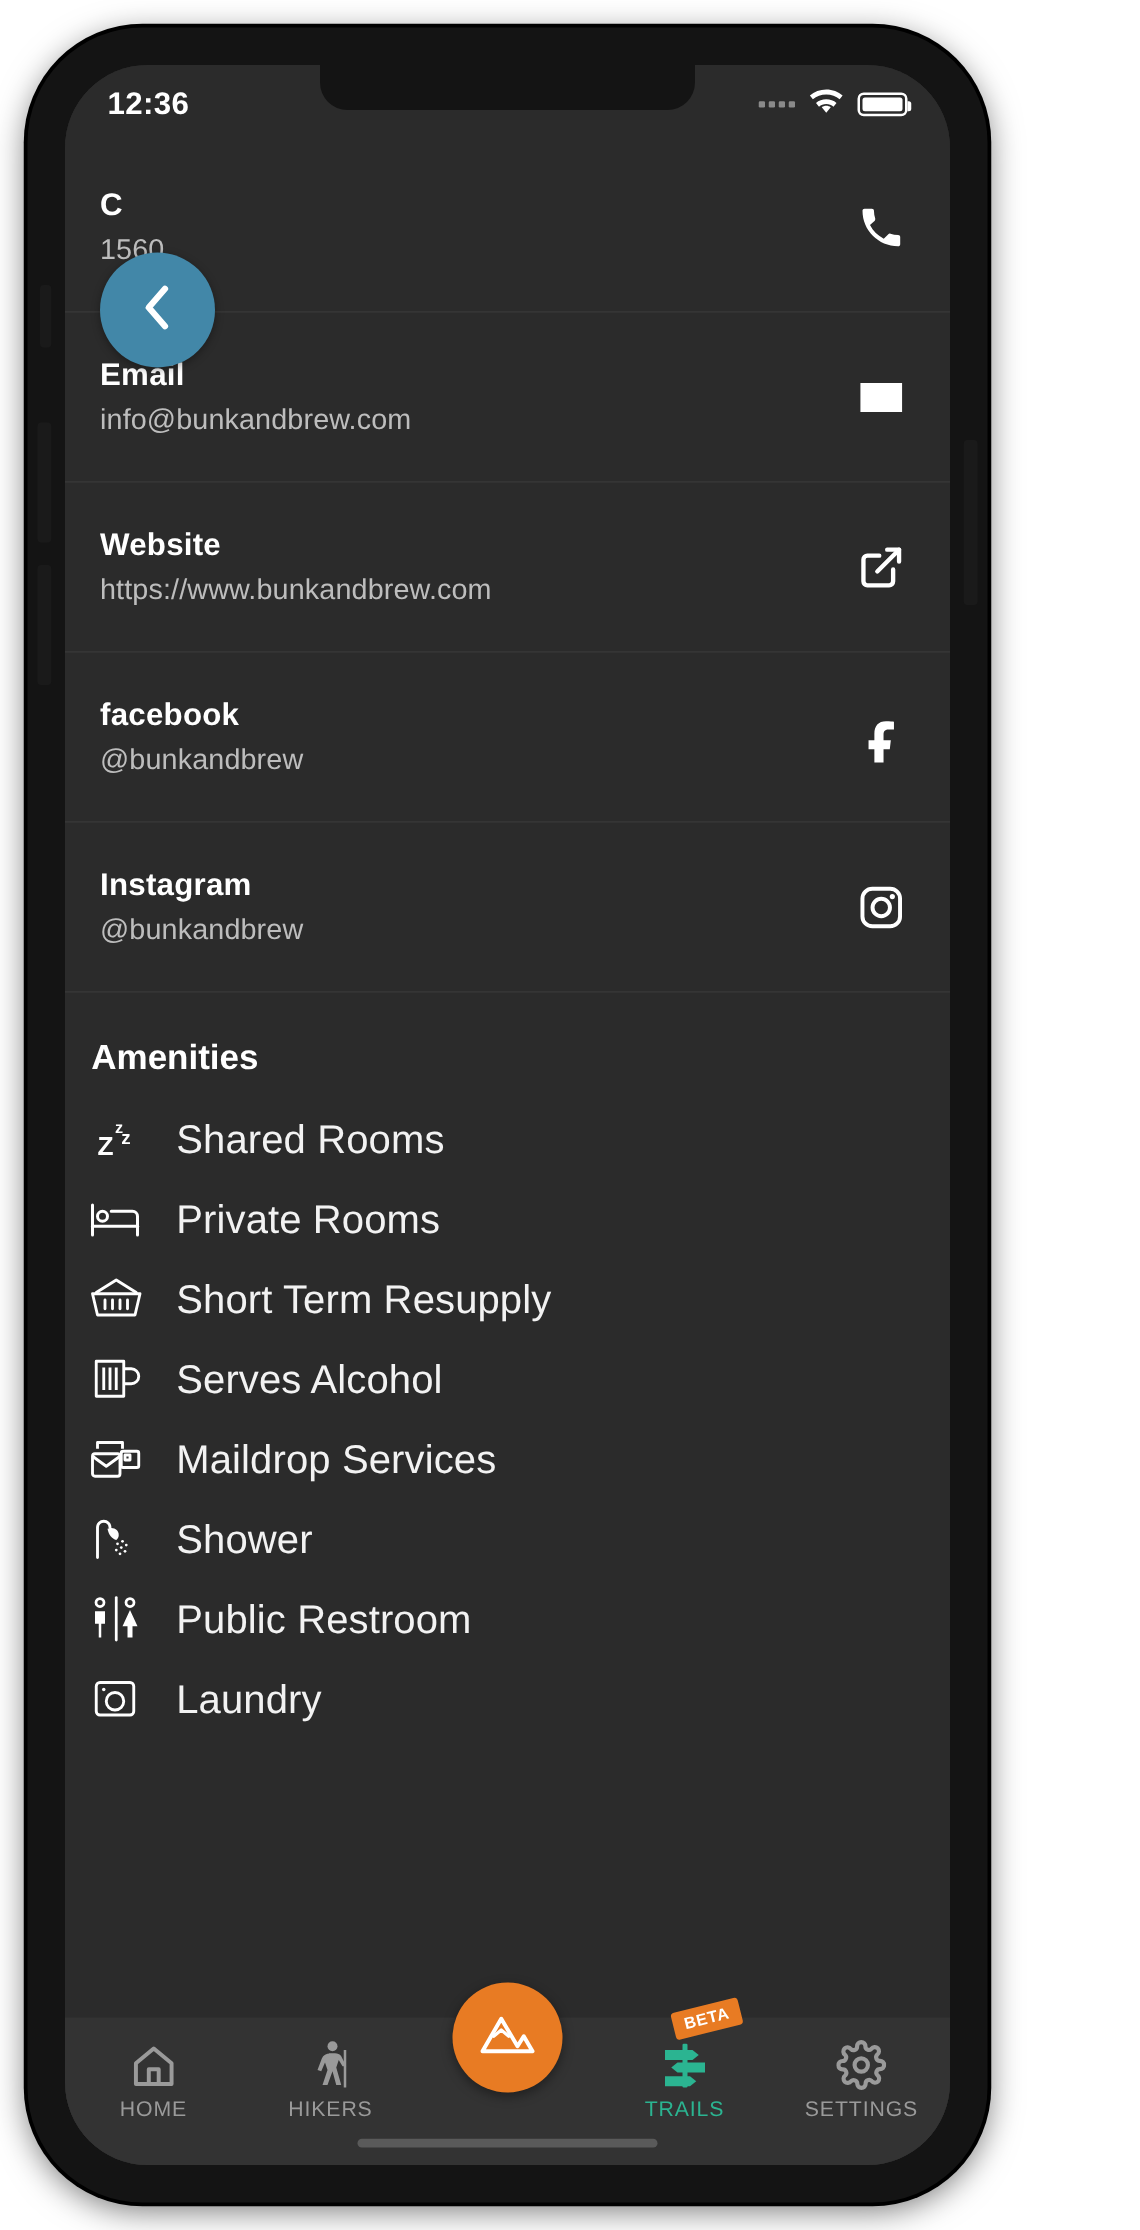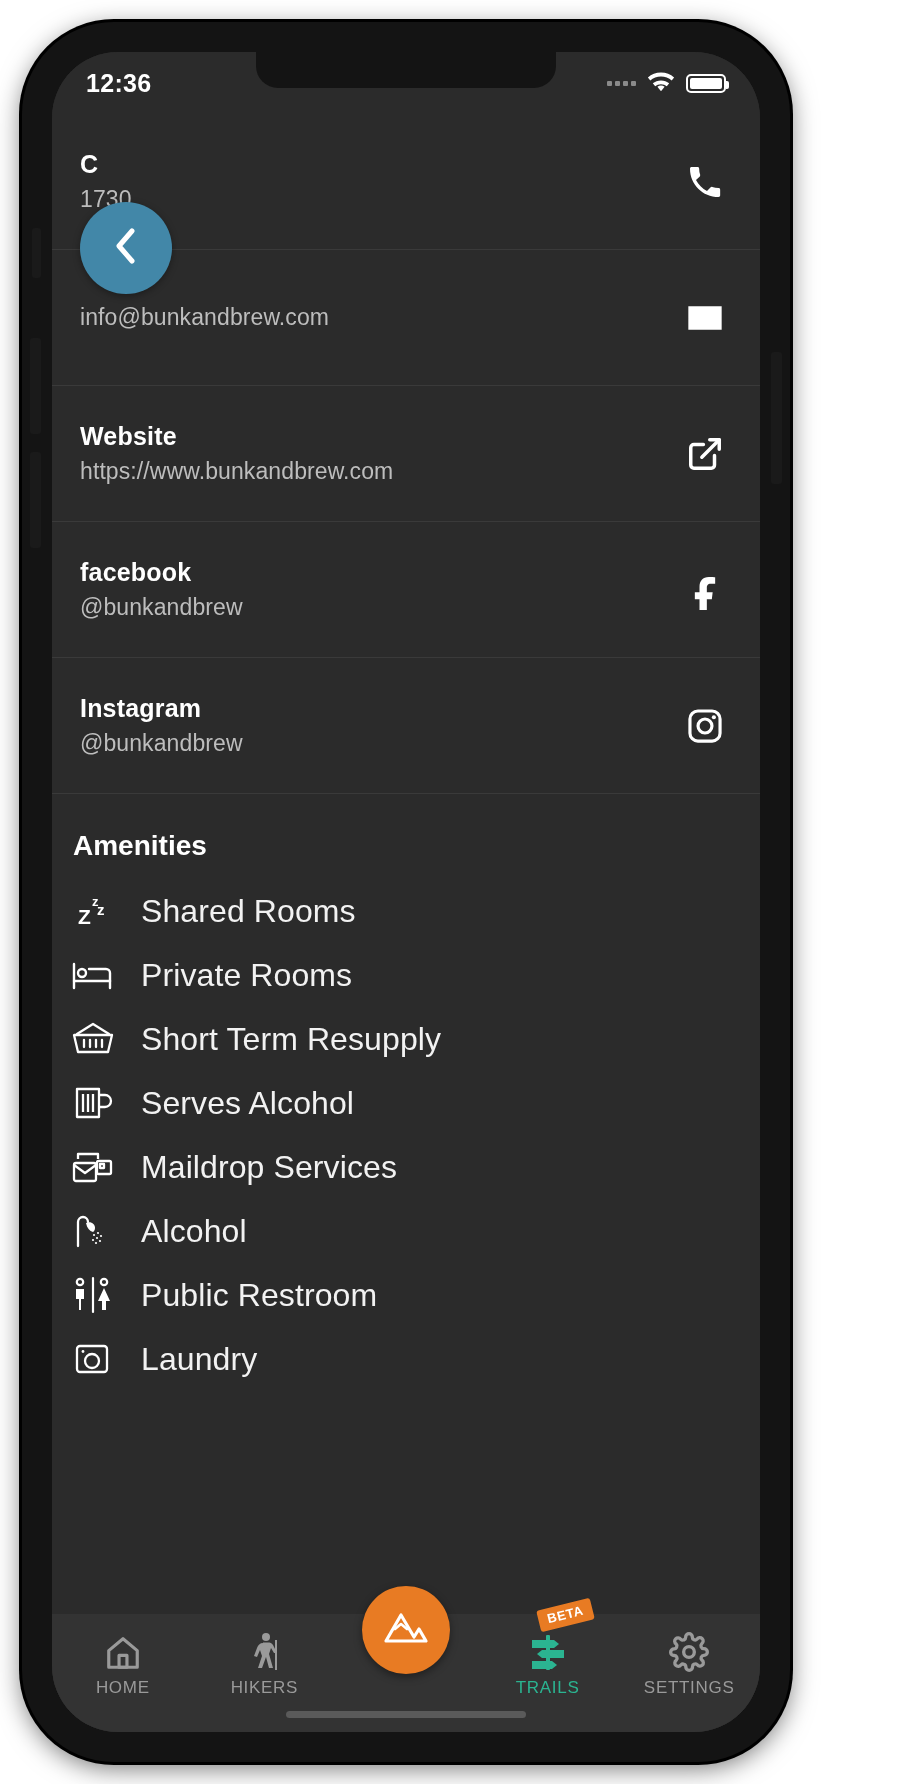--- a/index.html
+++ b/index.html
@@ -187,31 +187,32 @@
             <span>
               <svg width="26" height="40" viewBox="0 0 26 40" fill="none" stroke="#fff" stroke-width="5" stroke-linecap="round" stroke-linejoin="round">
                 <polyline points="19,5 6,20 19,35"></polyline>
               </svg>
             </span>
           </div>
 
           <div class="row">
             <div class="row-text">
               <span class="row-title">C</span>
-              <span class="row-value">1730</span>
+              <span class="row-value">1560</span>
             </div>
             <div class="row-icon">
               <svg width="40" height="40" viewBox="0 0 24 24" fill="#fff">
                 <path d="M6.6 10.8c1.4 2.8 3.8 5.1 6.6 6.6l2.2-2.2c.3-.3.7-.4 1-.2 1.2.4 2.4.6 3.7.6.6 0 1 .4 1 1V20c0 .6-.4 1-1 1C10.6 21 3 13.4 3 4c0-.6.4-1 1-1h3.5c.6 0 1 .4 1 1 0 1.3.2 2.5.6 3.7.1.3 0 .7-.2 1l-2.3 2.1z"></path>
               </svg>
             </div>
           </div>
 
           <div class="row">
             <div class="row-text">
+              <span class="row-title">Email</span>
               <span class="row-value">info@bunkandbrew.com</span>
             </div>
             <div class="row-icon">
               <svg width="40" height="40" viewBox="0 0 24 24" fill="#fff">
                 <path d="M2 5h20v14H2V5zm10 7.2L3.5 6.5h17L12 12.2z"></path>
               </svg>
             </div>
           </div>
 
           <div class="row">
@@ -330,21 +331,21 @@
                     <circle cx="21" cy="23" r="1.1"></circle>
                       <circle cx="25" cy="21" r="1.1"></circle>
                     <circle cx="24" cy="26" r="1.1"></circle>
                       <circle cx="28" cy="24" r="1.1"></circle>
                     <circle cx="20" cy="28" r="1.1"></circle>
                       <circle cx="27" cy="29" r="1.1"></circle>
                     <circle cx="23" cy="31" r="1.1"></circle>
                   </g>
                 </svg>
               </span>
-              <span class="amen-label">Alcohol</span>
+              <span class="amen-label">Shower</span>
             </div>
 
             <div class="amen-item">
               <span class="amen-ico">
                 <svg width="44" height="38" viewBox="0 0 44 38" fill="none" stroke="#fff" stroke-width="2.2" stroke-linecap="round" stroke-linejoin="round">
                   <circle cx="9" cy="6" r="3.2"></circle>
                   <path d="M5 13h8v10h-3v11H8V23H5V13z" fill="#fff" stroke="none"></path>
                   <line x1="22" y1="2" x2="22" y2="36"></line>
                   <circle cx="33" cy="6" r="3.2"></circle>
                   <path d="M33 12l-6 13h4v9h4v-9h4l-6-13z" fill="#fff" stroke="none"></path>

